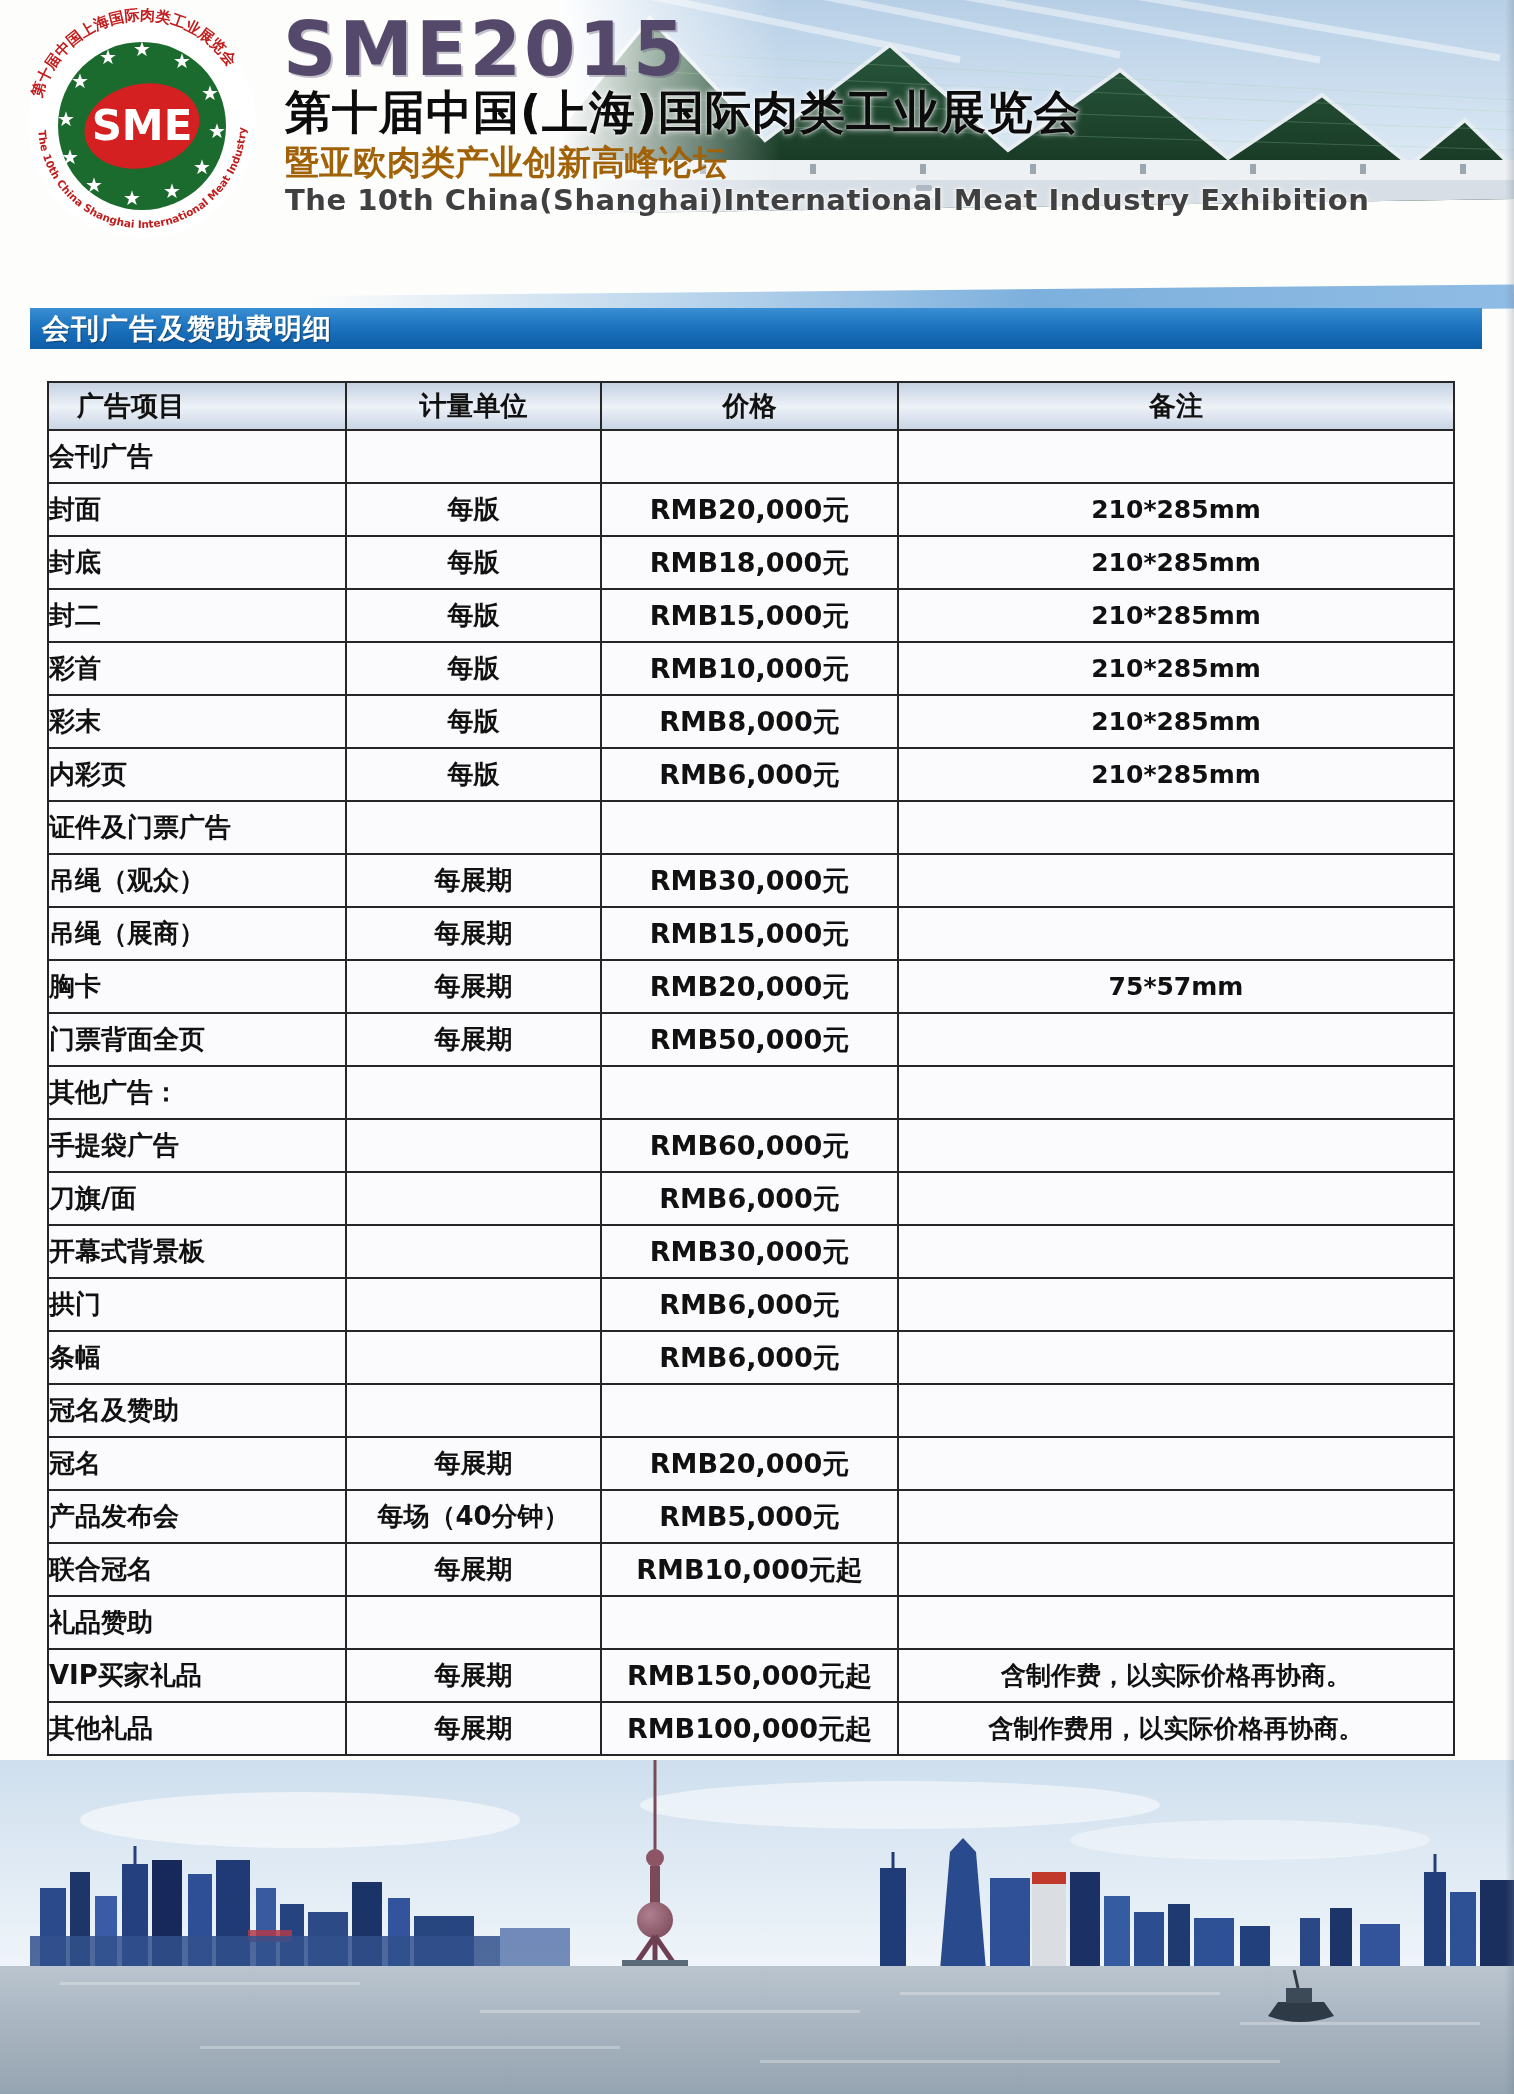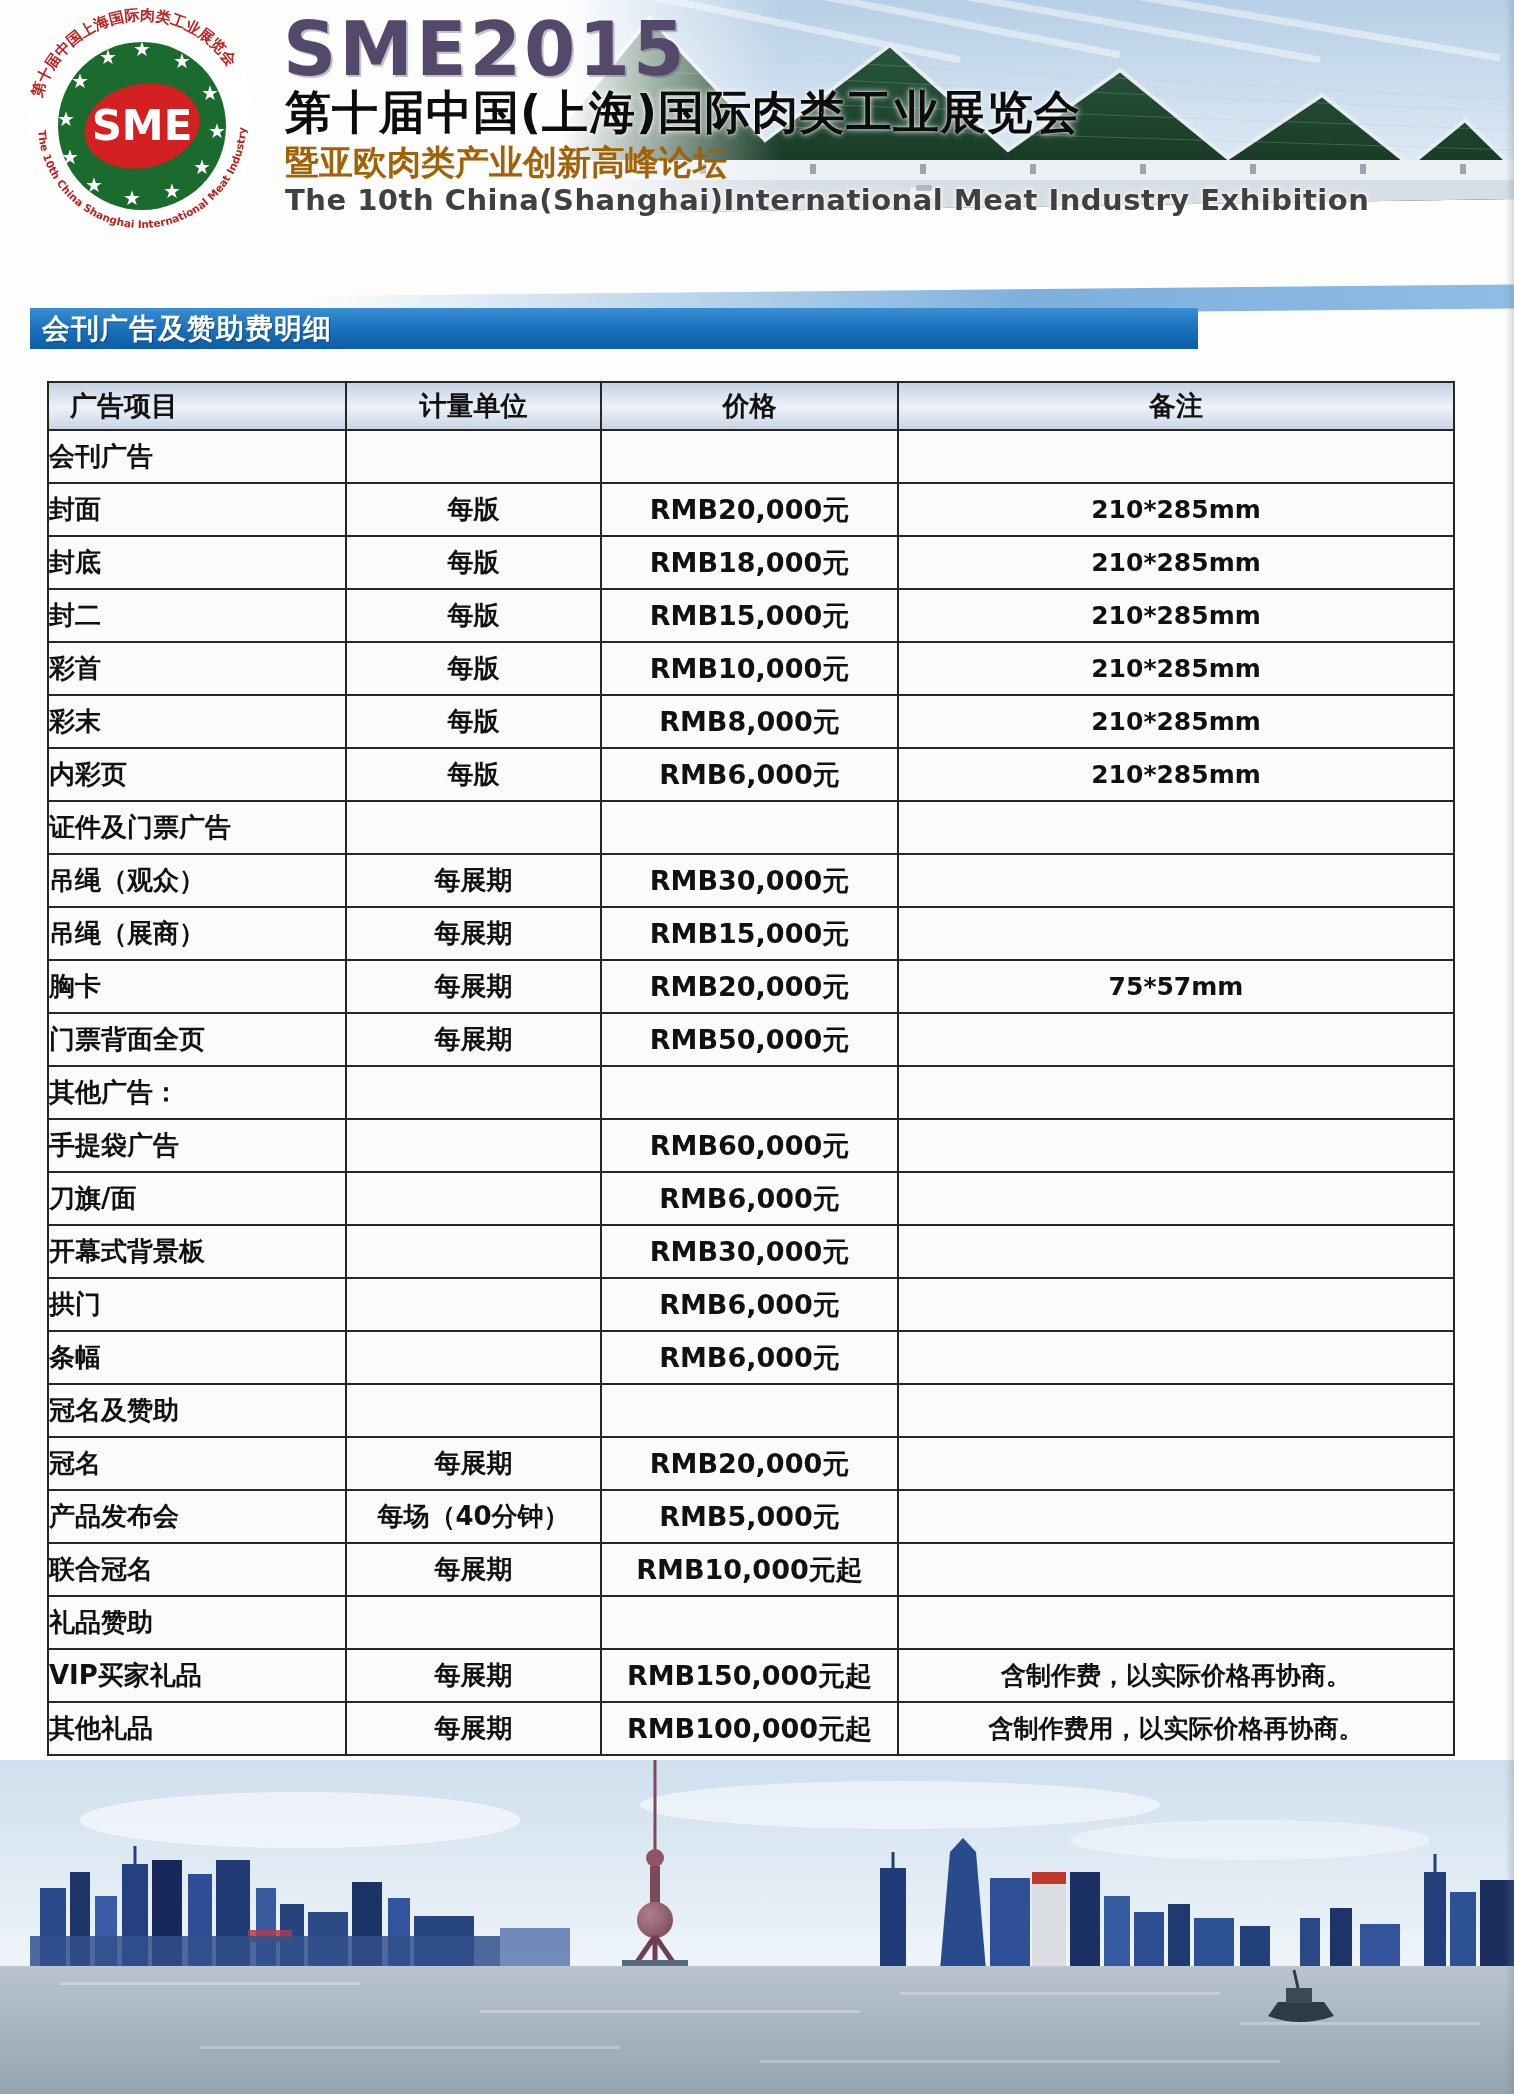--- a/index.html
+++ b/index.html
@@ -18,34 +18,34 @@
   #title-cn{left:285px;top:82px;z-index:3;font-size:46px;font-weight:800;color:#0c0c0c;
             text-shadow:0 0 6px rgba(255,255,255,.95),0 0 2px #fff;letter-spacing:1px;}
   #subtitle-cn{left:285px;top:140px;z-index:3;font-size:34px;font-weight:700;color:#a16207;}
   #title-en{left:285px;top:183px;z-index:3;font-size:29px;font-weight:800;color:#404040;
             text-shadow:0 0 6px rgba(255,255,255,.95),0 0 3px #ffffff,0 0 1px #fff;letter-spacing:.5px;}
 
   
   #banner-stripe{left:310px;top:296px;width:1204px;height:24px;z-index:3;
                  background:linear-gradient(90deg,rgba(125,176,221,0) 0%,#7db0dd 60%,#8fbce4 100%);
                  transform:rotate(-.55deg);transform-origin:left center;}
-  #banner{left:30px;top:308px;width:1168px;height:41px;z-index:4;
+  #banner{left:30px;top:308px;width:1452px;height:41px;z-index:4;
           background:linear-gradient(180deg,#3a8ed3 0%,#1d74bf 45%,#0d5ca6 100%);}
   #banner .label{font-size:28px;font-weight:800;color:#fff;line-height:41px;padding-left:12px;
                  letter-spacing:1px;text-shadow:1px 1px 1px rgba(0,0,0,.35);}
 
   
   #price-table{position:absolute;left:47px;top:381px;width:1406px;z-index:5;
                border-collapse:collapse;table-layout:fixed;}
   #price-table col.c1{width:298px;} #price-table col.c2{width:255px;}
   #price-table col.c3{width:297px;} #price-table col.c4{width:556px;}
   #price-table th,#price-table td{border:2px solid #262626;padding:0;overflow:hidden;white-space:nowrap;}
   #price-table th{height:46px;font-size:27px;font-weight:800;
       background:linear-gradient(180deg,var(--header-row-a) 0%,#eef2f8 52%,var(--header-row-b) 100%);}
-  #price-table th.item{text-align:left;padding-left:21px;}
+  #price-table th.item{text-align:left;padding-left:28px;}
   #price-table td{height:51px;font-size:26px;font-weight:600;background:#fbfbfd;}
   #price-table td.item{text-align:left;font-weight:700;}
   #price-table td.unit{text-align:center;}
   #price-table td.price{text-align:center;font-weight:700;font-size:27px;}
   #price-table td.note{text-align:center;font-size:25px;}
   tr.sec-orange td{background:var(--section-orange);font-weight:800;font-size:27px;}
   tr.sec-green td{background:var(--section-green);font-weight:800;font-size:27px;}
   tr.sec-pink td{background:var(--section-pink);font-weight:800;font-size:27px;}
   tr.sec-blue td{background:var(--section-blue);font-weight:800;font-size:27px;}
   tr.trans td{background:rgba(255,255,255,.8);}

